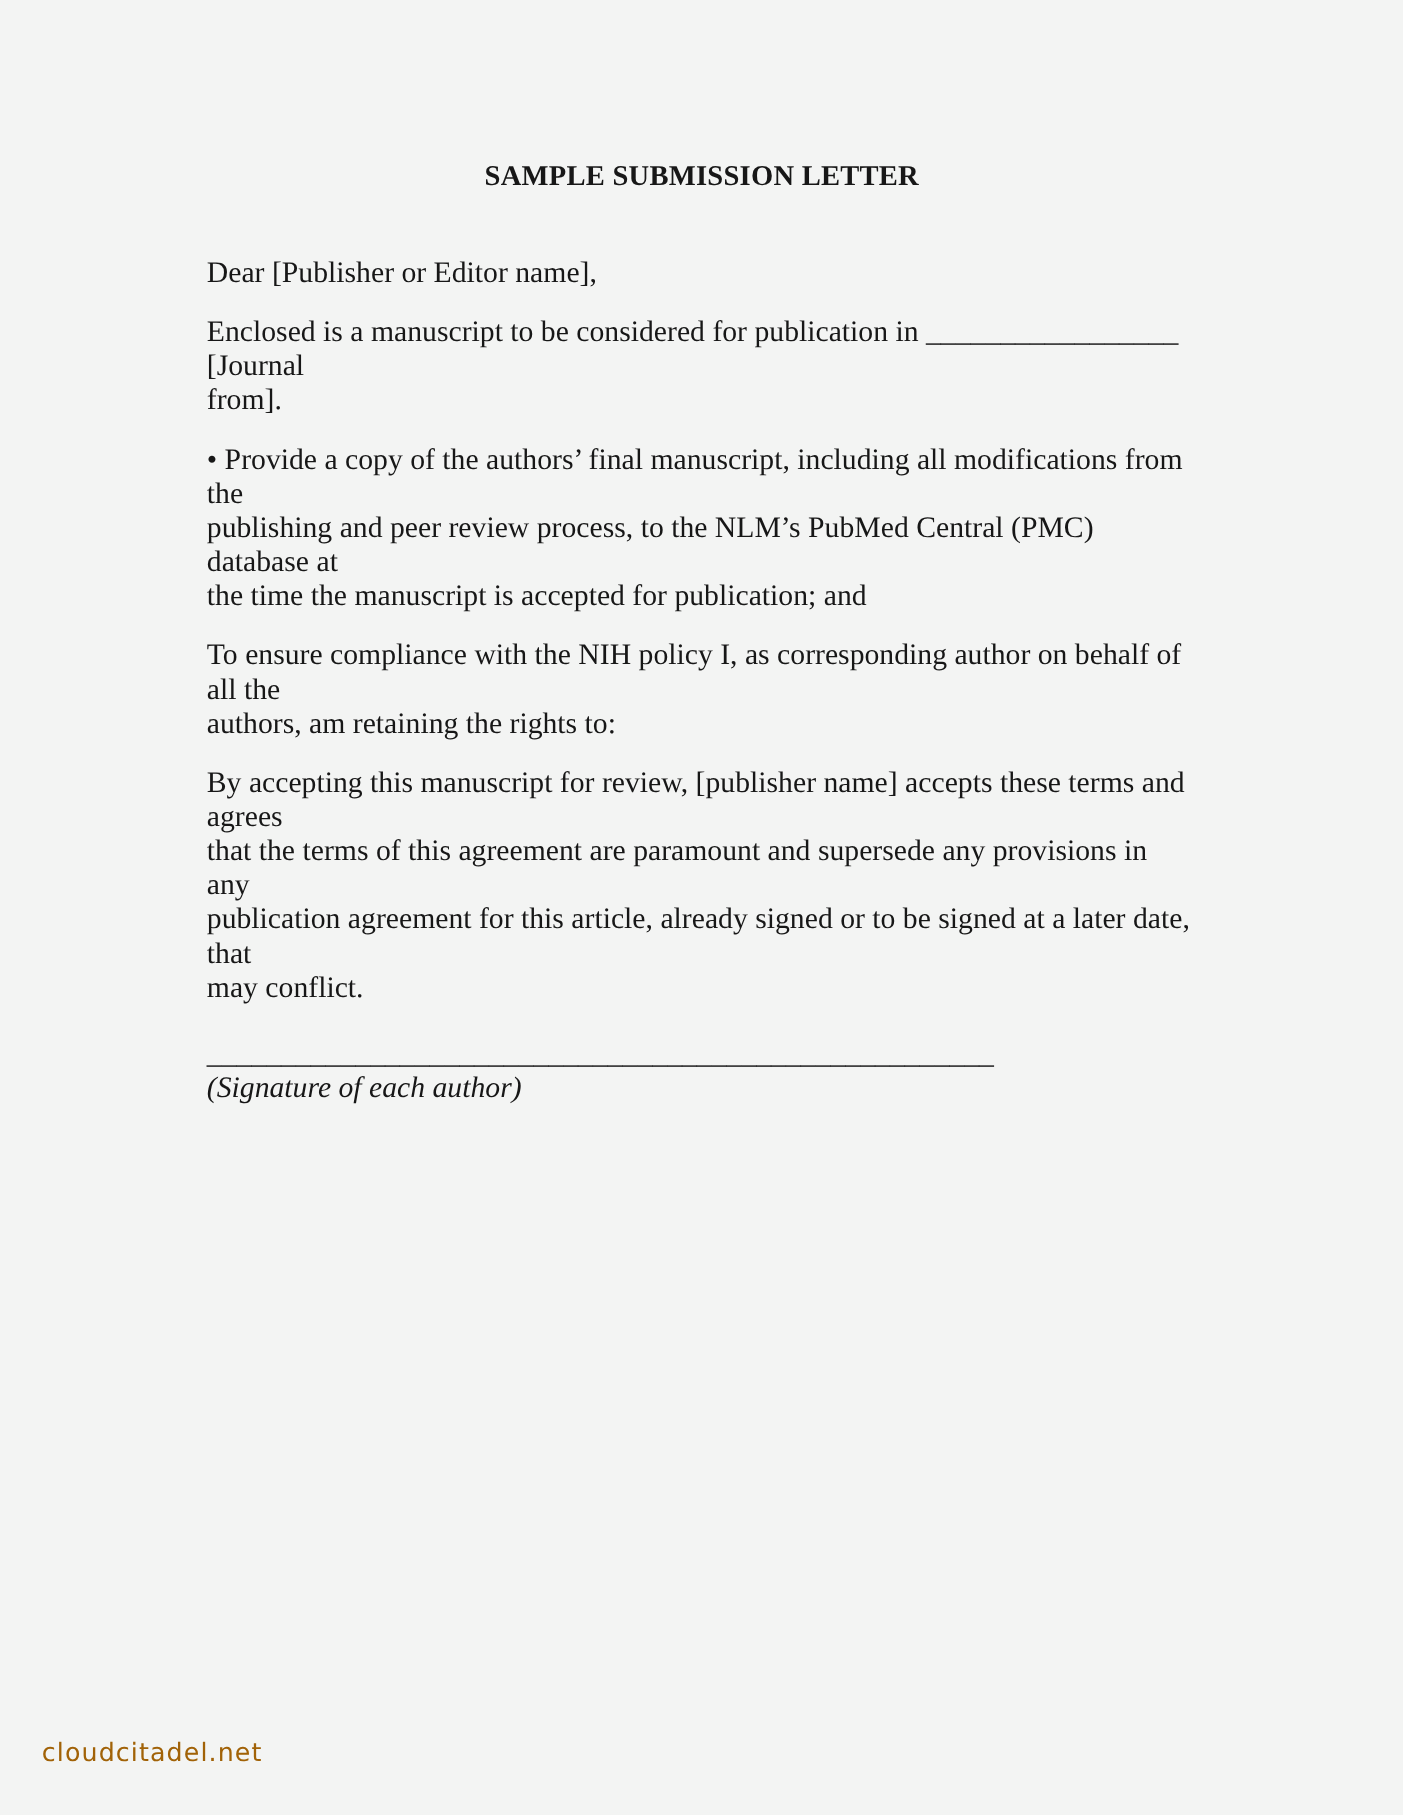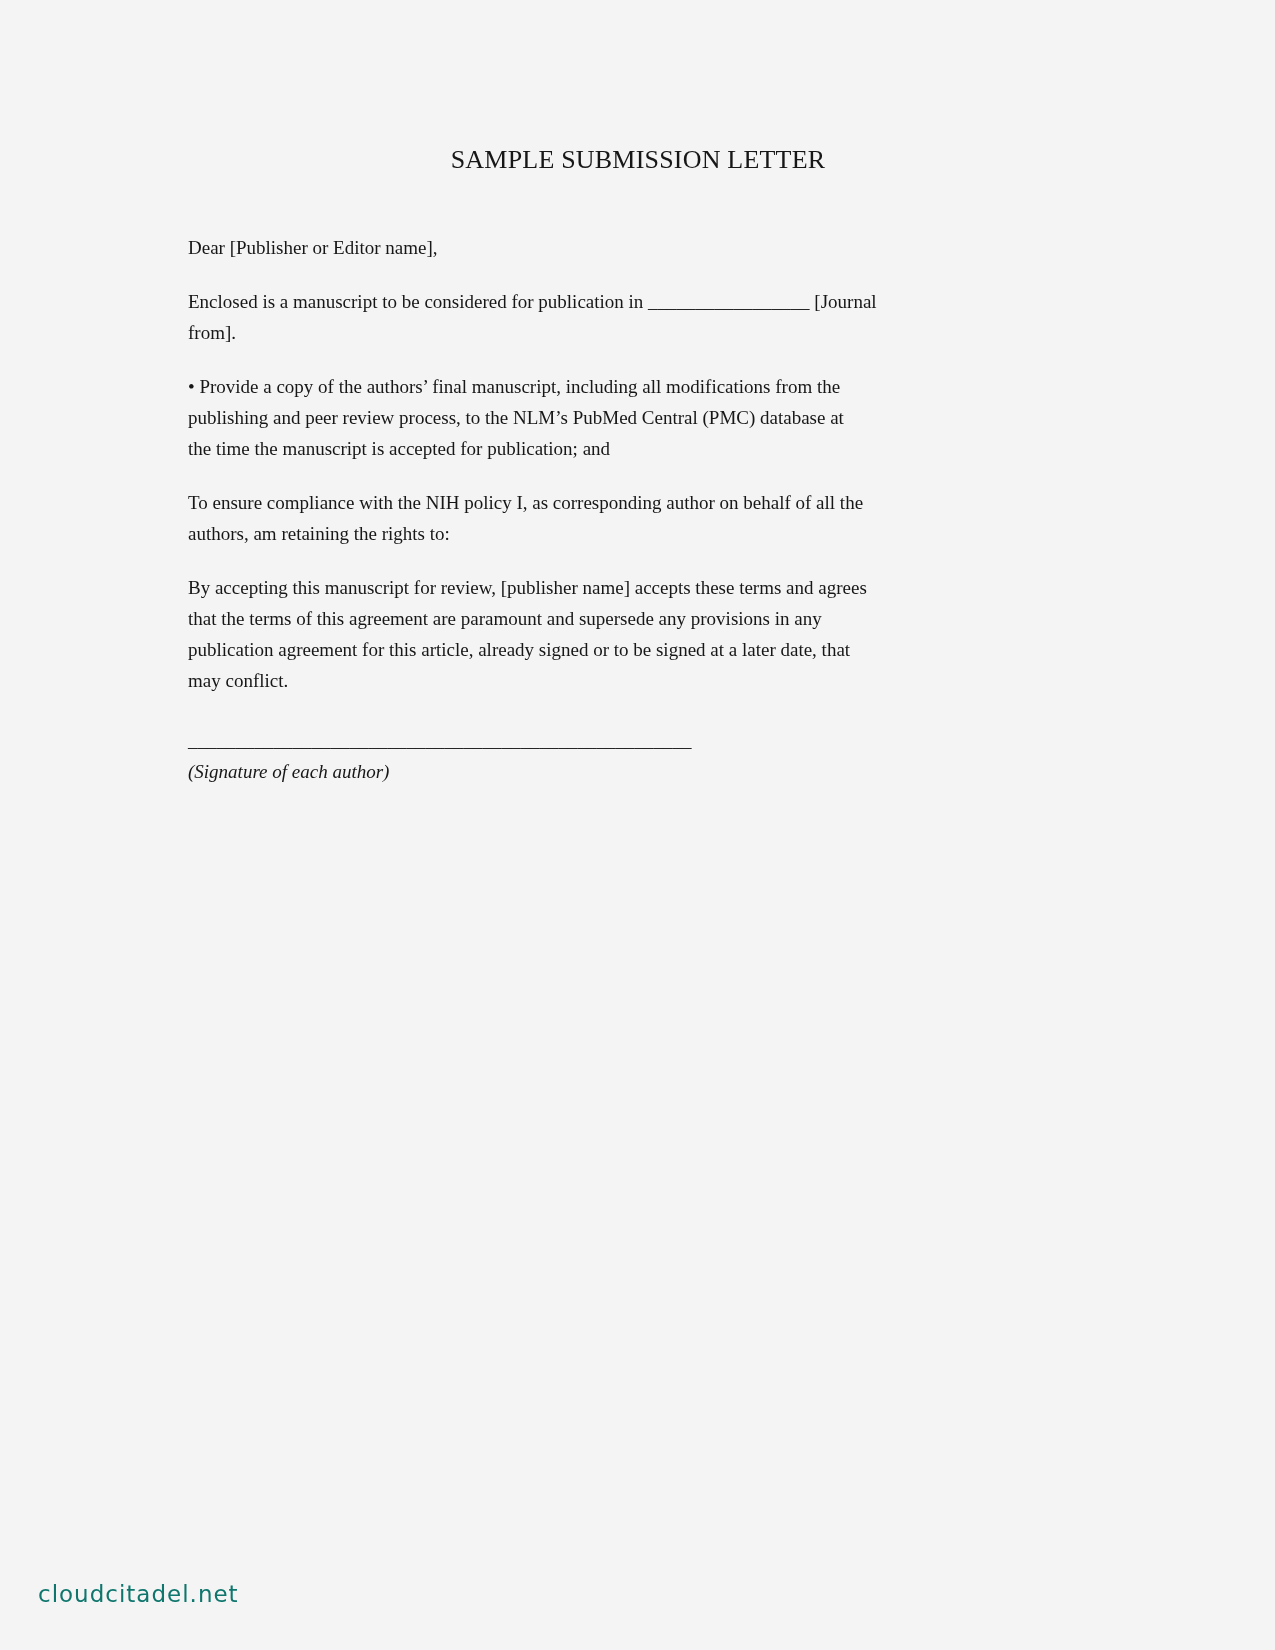--- a/index.html
+++ b/index.html
@@ -20,28 +20,28 @@
     inset: 0;
   }
   .content {
     position: absolute;
     left: 188px;
     top: 145px;
     width: 900px;
   }
   .title {
     font-size: 26px;
-    font-weight: normal;
+    font-weight: bold;
     line-height: 30px;
     text-align: center;
     margin: 0 0 57px 0;
     letter-spacing: 0.2px;
   }
   .para {
-    font-size: 19px;
+    font-size: 27px;
     line-height: 31px;
     margin: 0 0 23px 0;
     white-space: pre-line;
   }
   .sig-line {
     margin-top: 29px;
     margin-bottom: 0;
     white-space: nowrap;
   }
   .sig-caption {
@@ -84,14 +84,14 @@
 that the terms of this agreement are paramount and supersede any provisions in any
 publication agreement for this article, already signed or to be signed at a later date, that
 may conflict.</p>
 
     <p class="para sig-line">_____________________________________________________</p>
 
     <p class="para sig-caption">(Signature of each author)</p>
 
   </div>
 
-  <div class="watermark" style="color: #0f766e;">cloudcitadel.net</div>
+  <div class="watermark" style="color: #a16207;">cloudcitadel.net</div>
 </div>
 
 </body></html>

